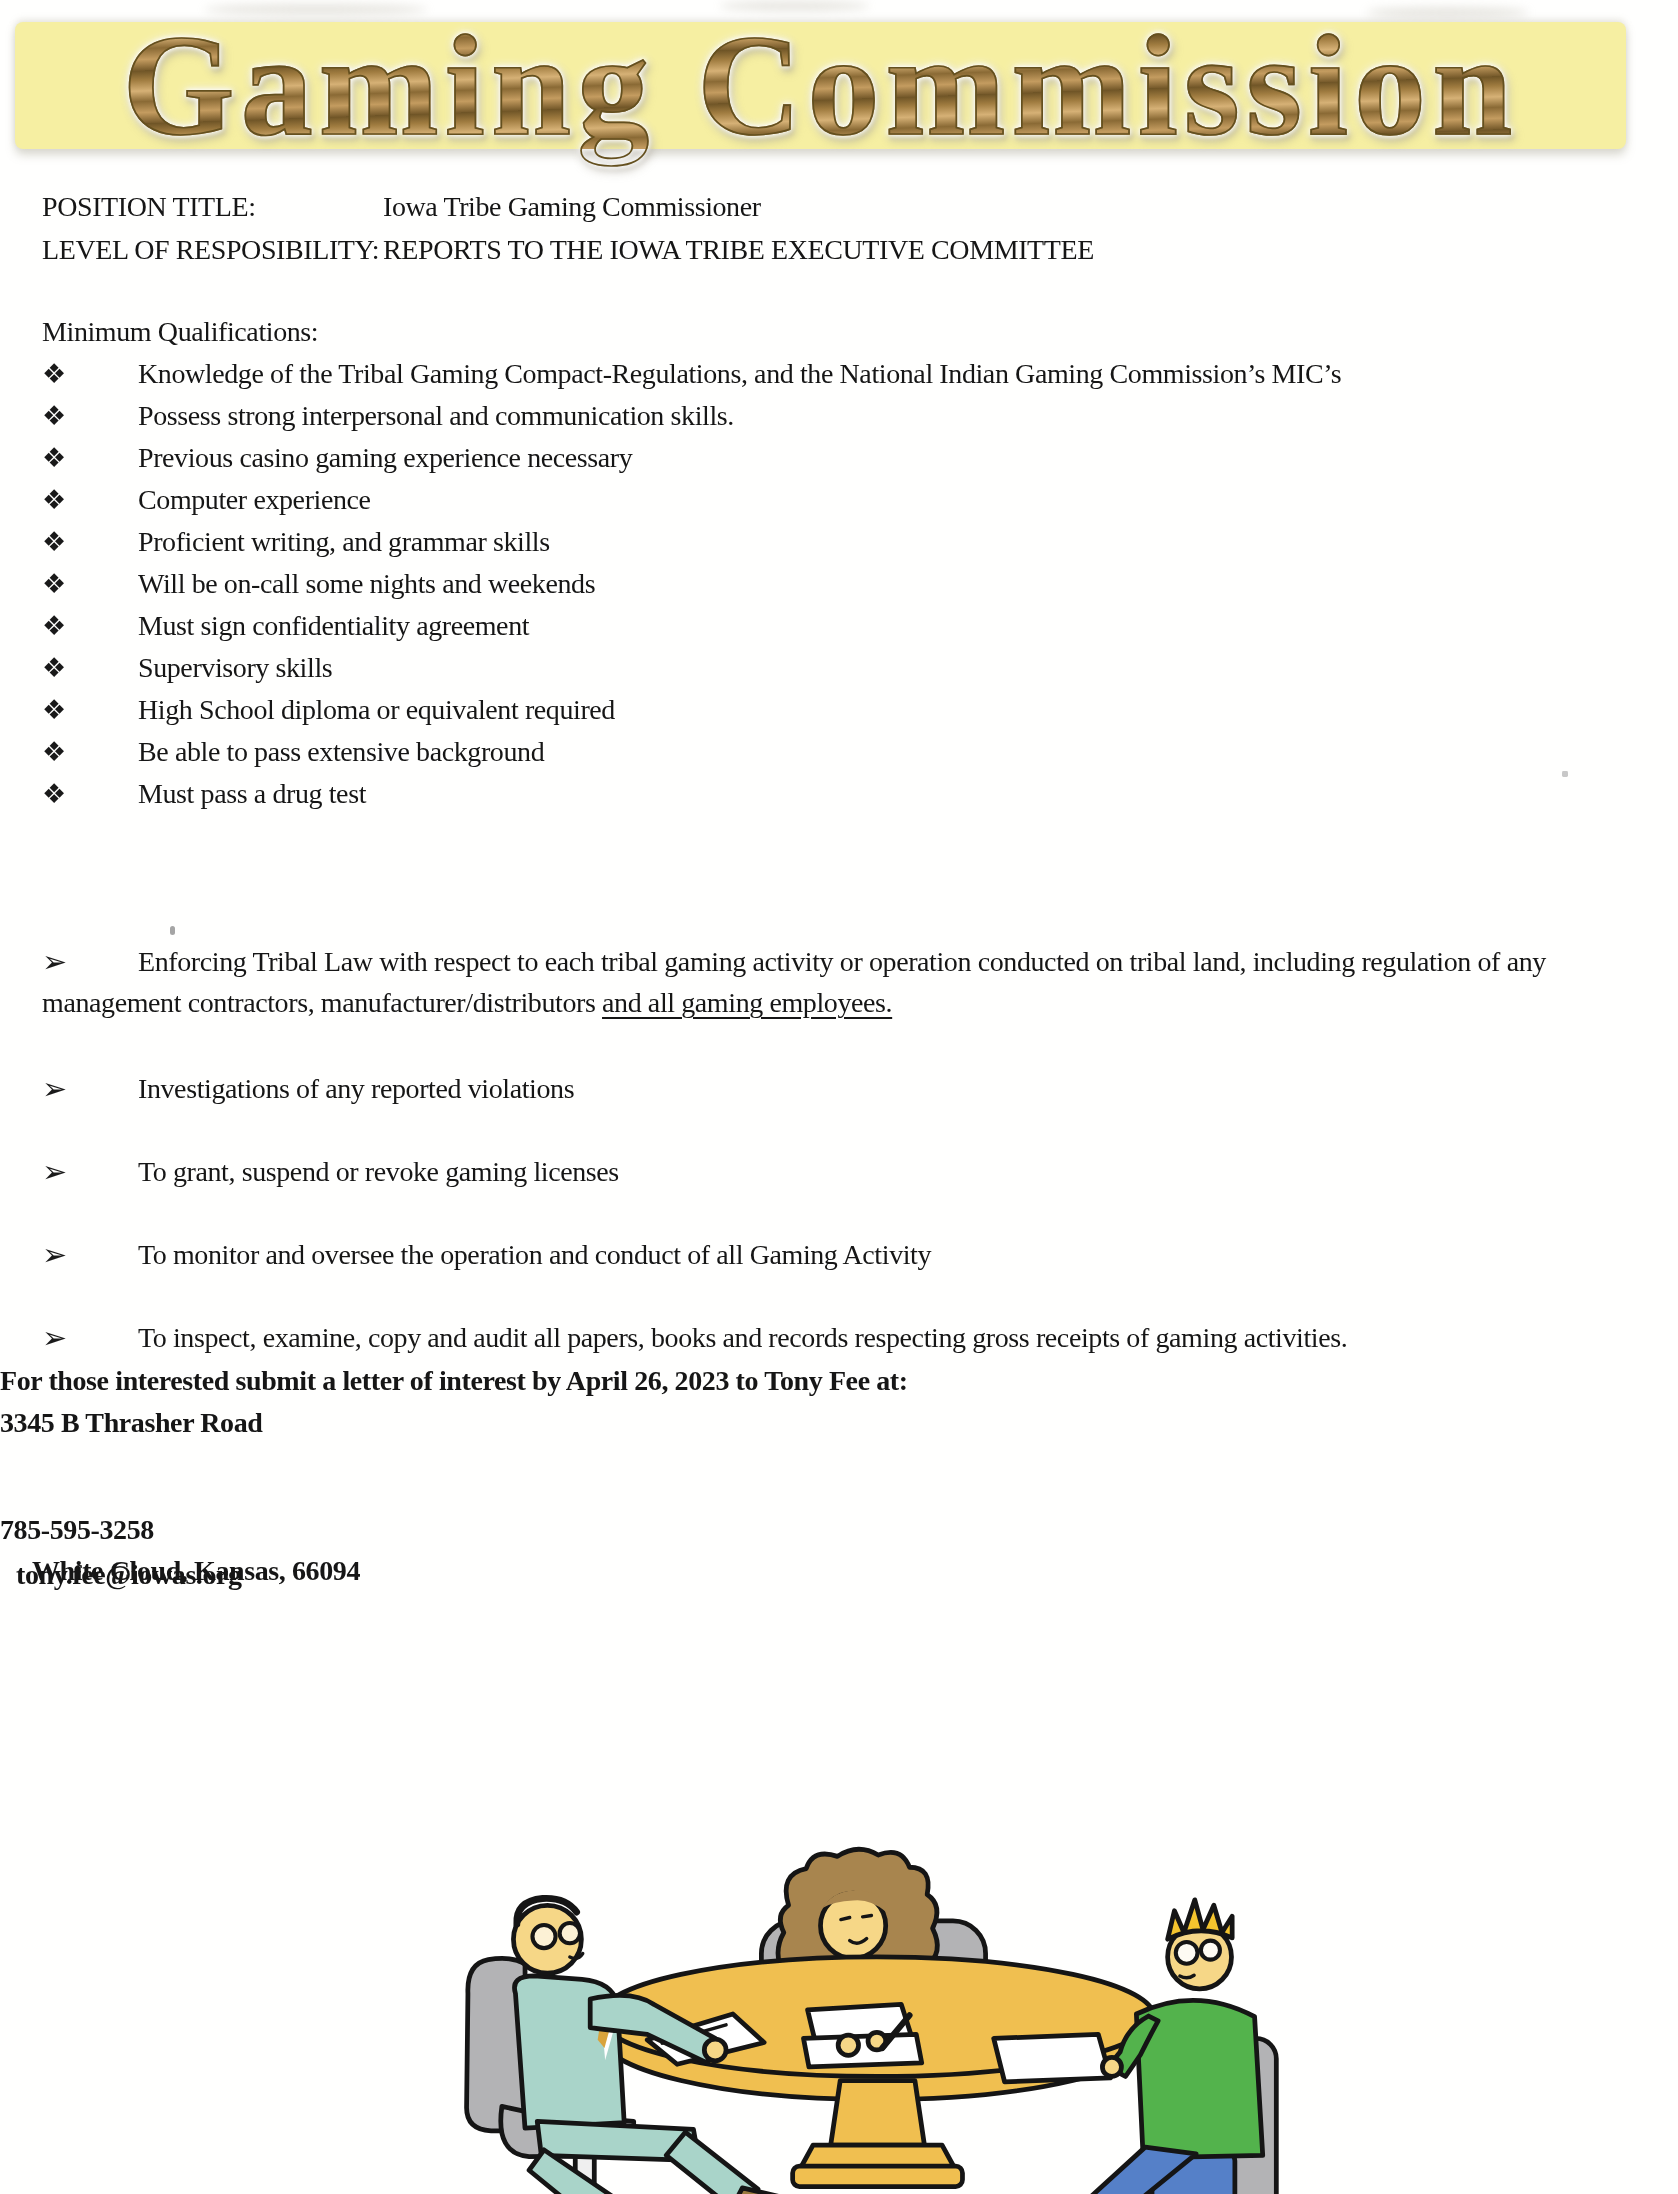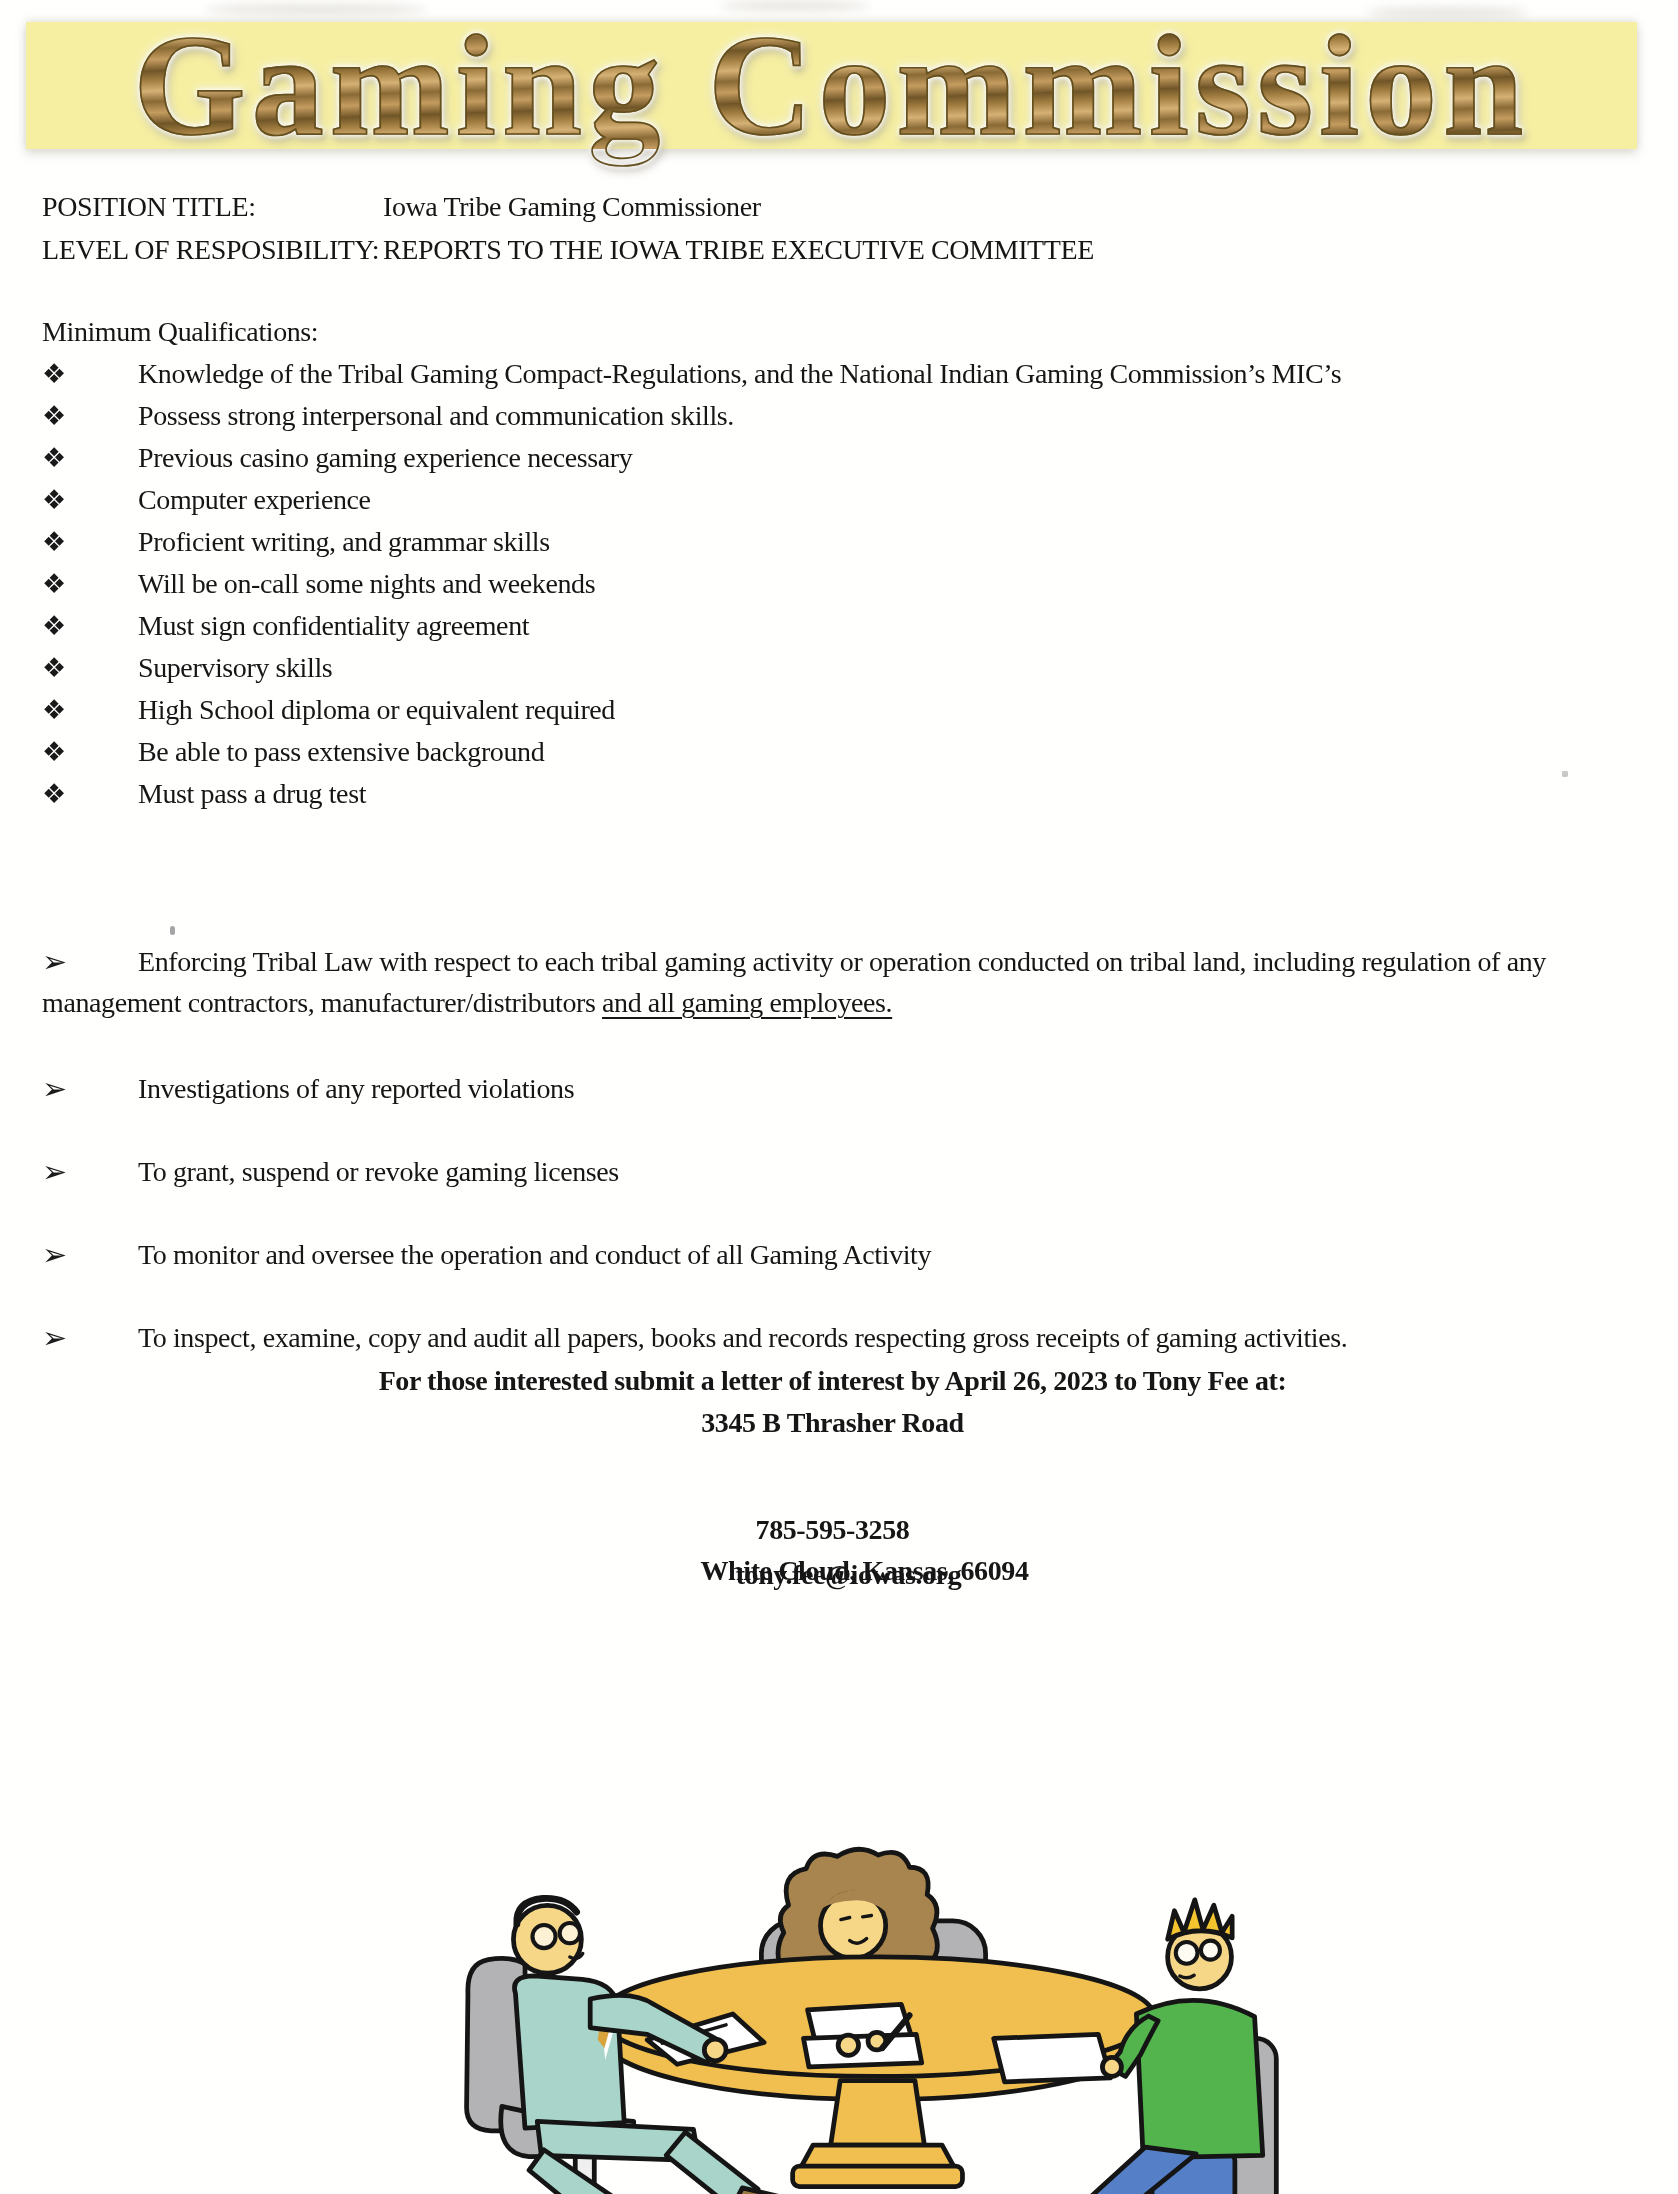--- a/index.html
+++ b/index.html
@@ -1,21 +1,21 @@
 <!DOCTYPE html>
 <html style="--c-banner_band: #f6efa2; --c-ink: #161616; --c-table_gold: #f0bf50; --c-skin: #f6d787; --c-blouse_purple: #b45a9d; --c-hair_brown: #a8854e; --c-suit_teal: #a9d4c9; --c-sweater_green: #53b34c; --c-jeans_blue: #5580c8; --c-hair_yellow: #f4c42e; --c-chair_gray: #b3b3b5; --c-shoe_brown: #9a7a3e; --c-tie_gold: #d8a33c; --c-paper_white: #ffffff;font-size:11px"><head>
 <meta charset="utf-8">
 <style>
   html,body{margin:0;padding:0;background:#ffffff;}
   .page{position:relative;width:1678px;height:2194px;background:#fffffe;overflow:hidden;
         font-family:"Liberation Serif","DejaVu Serif",serif;color:#161616;}
 
   
-  .banner{position:absolute;left:26px;top:22.4px;width:1611px;height:127px;
-          background:var(--c-banner_band);border-radius:0;
+  .banner{position:absolute;left:15px;top:22.4px;width:1611px;height:127px;
+          background:var(--c-banner_band);border-radius:8px;
           box-shadow:0 5.4px 9.5px rgba(150,145,125,.35), 0 -2.7px 6.8px rgba(180,175,160,.25);}
   .banner h1{margin:0;text-align:center;line-height:127px;font-weight:bold;
           font-size:144px;letter-spacing:6.1px;white-space:nowrap;
           background:repeating-linear-gradient(178deg,#6e5426 0px,#a07c40 9.5px,#d6b176 20.4px,#8a6a35 31px,#c49c60 42px,#75592a 53px);
           -webkit-background-clip:text;background-clip:text;color:transparent;
           -webkit-text-stroke:1.7px #64501f;
           filter:drop-shadow(0 0 2px #fff) drop-shadow(0 0 4.1px #fff) drop-shadow(2.7px 4.1px 2px rgba(130,125,108,.45));}
   .smudge{position:absolute;background:#b9b5a8;filter:blur(4.8px);opacity:.35;border-radius:50%;}
 
   
@@ -32,21 +32,21 @@
 
   .resp-para{position:absolute;left:42px;top:941px;width:1522px;line-height:41px;text-indent:96px;}
   .arrow{position:absolute;left:0;top:0;font-size:30px;line-height:41px;text-indent:0;color:#1a1a1a;
          font-family:"DejaVu Sans",sans-serif;}
   .uline{text-decoration:underline;text-decoration-thickness:2px;text-underline-offset:4.8px;}
 
   ul.resp{position:absolute;left:42px;top:1068px;margin:0;padding:0;list-style:none;}
   ul.resp li{position:relative;height:42px;line-height:42px;margin-bottom:41px;padding-left:96px;white-space:nowrap;}
   ul.resp .arrow{line-height:42px;}
 
-  .contact{font-weight:bold;text-align:center;left:0;width:1665px;white-space:nowrap;}
+  .contact{font-weight:bold;left:0;width:1665px;white-space:nowrap;}
   .c1{top:1365px;} .c2{top:1407px;} .c3{top:1555px;padding-left:32px;} .c4{top:1514px;} .c5{top:1559px;padding-left:16px;}
 
   .speck1{position:absolute;left:170px;top:926px;width:4.8px;height:8.8px;background:#8f8f8f;border-radius:2.7px;opacity:.8;}
   .speck2{position:absolute;left:1562px;top:771px;width:6.1px;height:6.1px;background:#9a9a9a;border-radius:1.4px;opacity:.55;}
 
   
   #clipart{position:absolute;left:408px;top:1836px;}
   #clipart path,#clipart rect,#clipart circle,#clipart ellipse,#clipart line{
       stroke:#151515;stroke-width:7;stroke-linejoin:round;stroke-linecap:round;}
   #clipart .ln{fill:none;stroke-width:5;}

